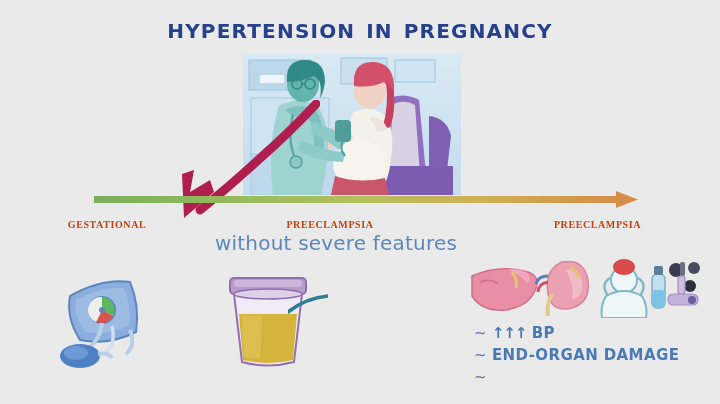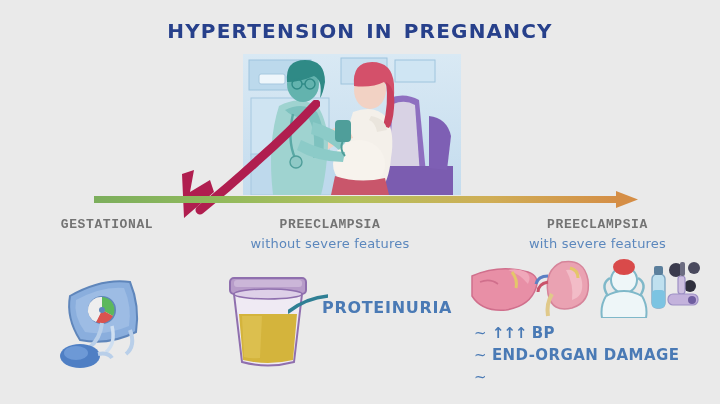--- a/index.html
+++ b/index.html
@@ -35,28 +35,28 @@
   .timeline{position:absolute;left:60px;top:188px;width:600px;height:26px;}
 
   
   .redarrow{position:absolute;left:140px;top:100px;width:180px;height:120px;}
 
   
   .stage-label{
     position:absolute;text-align:center;
   }
   .stage-caps{
-    font-family:Liberation Mono, monospace;
-    font-size:13px;font-weight:bold;color:#737373;
+    font-family:Liberation Serif, serif;
+    font-size:10px;font-weight:bold;color:#c2410c;
     letter-spacing:0.6px;line-height:19px;
     white-space:nowrap;
   }
   .stage-sub{
     font-family:"DejaVu Sans",sans-serif;
-    font-size:13px;color:#5b87bd;font-weight:normal;
+    font-size:20px;color:#5b87bd;font-weight:normal;
     letter-spacing:0.2px;line-height:19px;white-space:nowrap;
   }
 
   #lbl-gest{left:12px;top:215px;width:190px;}
   #lbl-pre1{left:215px;top:215px;width:230px;}
   #lbl-pre2{left:480px;top:215px;width:235px;}
 
   
   .bpcuff{position:absolute;left:52px;top:268px;width:116px;height:106px;}
   .cup{position:absolute;left:218px;top:268px;width:100px;height:104px;}
@@ -176,21 +176,20 @@
     <div class="stage-caps">GESTATIONAL</div>
   </div>
 
   <div class="stage-label" id="lbl-pre1">
     <div class="stage-caps">PREECLAMPSIA</div>
     <div class="stage-sub">without severe features</div>
   </div>
 
   <div class="stage-label" id="lbl-pre2">
     <div class="stage-caps">PREECLAMPSIA</div>
-    <div class="stage-sub">with severe features</div>
   </div>
 
   <div class="bpcuff">
     <svg width="116" height="106" viewBox="0 0 116 106">
 
       <path d="M18 28 q32 -18 60 -14 q10 24 6 50 q-28 14 -56 8 q-14 -22 -10 -44Z" fill="#8aaedd" stroke="#5f86bb" stroke-width="2"></path>
       <path d="M24 32 q26 -14 48 -12 q8 18 5 38 q-24 10 -44 6 q-12 -16 -9 -32Z" fill="#9dbce4"></path>
 
       <circle cx="50" cy="42" r="13" fill="#f2f2f2" stroke="#5f86bb" stroke-width="2"></circle>
       <path d="M50 42 L50 29 A13 13 0 0 1 61 48 Z" fill="#5cb85c"></path>
@@ -221,21 +220,20 @@
 
       <ellipse cx="50" cy="26" rx="34" ry="5" fill="#ded0e8" stroke="#8f6fae" stroke-width="1.5"></ellipse>
     </svg>
   </div>
 
   <div class="leader">
     <svg width="40" height="30" viewBox="0 0 40 30">
       <path d="M0 22 q18 -14 40 -16" stroke="#2f7f94" stroke-width="3.5" fill="none" stroke-linecap="round"></path>
     </svg>
   </div>
-  <div class="proteinuria">PROTEINURIA</div>
 
   <div class="organs">
     <svg width="240" height="60" viewBox="0 0 240 60">
 
       <g>
         <path d="M2 18 q28 -12 56 -4 q12 4 8 16 q-6 18 -30 22 q-24 2 -34 -14 Z" fill="#e88fa6" stroke="#d06f8c" stroke-width="1.5"></path>
         <path d="M38 12 q10 -2 18 2 q6 4 2 12 q-8 -10 -20 -14Z" fill="#f0a8ba"></path>
         <path d="M42 14 q6 8 4 16" stroke="#e4c66a" stroke-width="3" fill="none"></path>
         <path d="M10 24 q10 -4 18 2" stroke="#d06f8c" stroke-width="1.6" fill="none"></path>
       </g>

